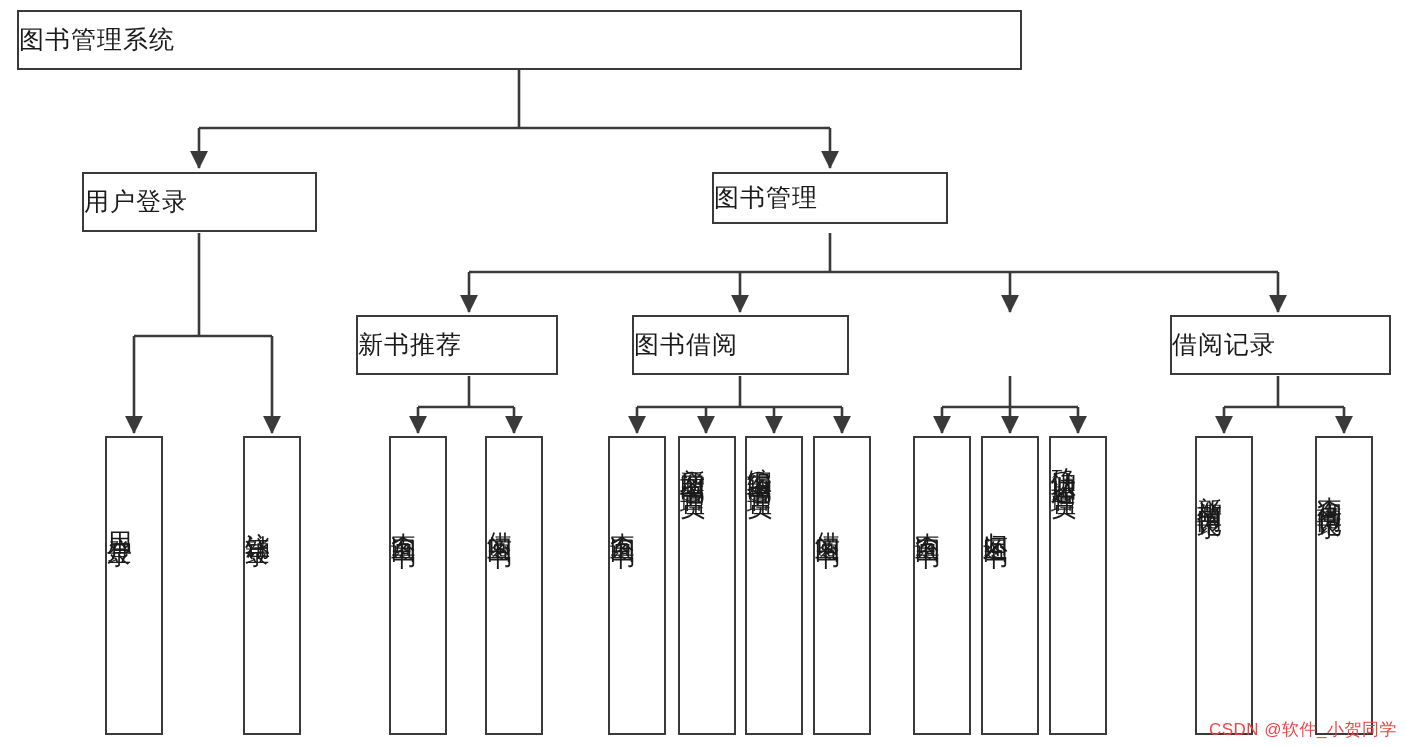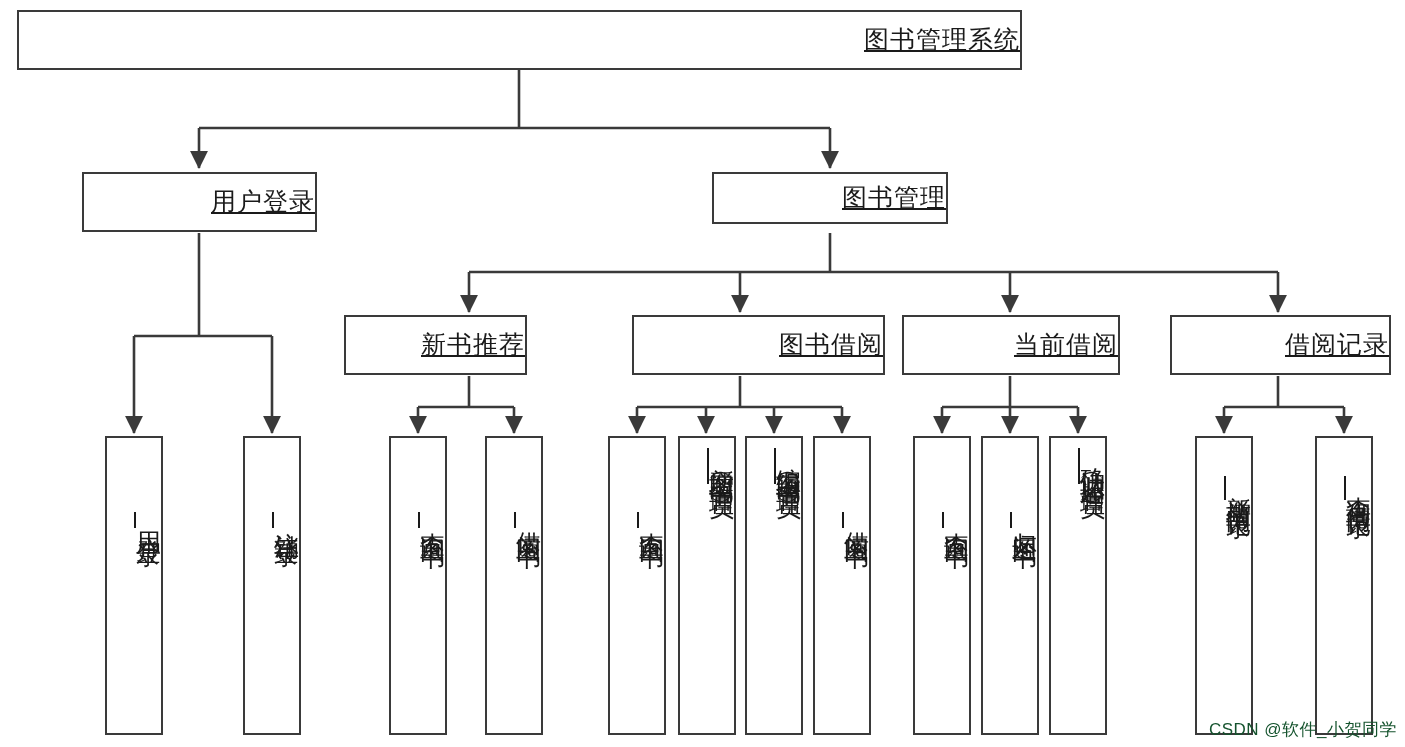--- a/index.html
+++ b/index.html
@@ -26,23 +26,22 @@
     height: 747px;
     pointer-events: none;
   }
   .node {
     position: absolute;
     box-sizing: border-box;
     background: #ffffff;
     border: 2px solid #3a3a3a;
     display: flex;
     align-items: center;
-    justify-content: flex-end;
+    justify-content: flex-start;
     color: #1a1a1a;
-    text-decoration: underline;
   }
   .node-label {
     display: block;
     text-align: center;
     line-height: 1.18;
     white-space: nowrap;
   }
   
   .node.h .node-label {
     font-size: 25px;
@@ -66,21 +65,21 @@
     text-align: left;
   }
   .node.v.tall-text {
     align-items: flex-start;
   }
   .watermark {
     position: absolute;
     right: 8px;
     bottom: 6px;
     font-size: 17px;
-    color: #14532d;
+    color: #ef4444;
     letter-spacing: 0.5px;
     white-space: nowrap;
     user-select: none;
   }
 </style>
 </head>
 <body>
 
 <div id="diagram-root">
 
@@ -138,28 +137,25 @@
     <span class="node-label">图书管理系统</span>
   </div>
 
   <div class="node h" style="left:82px; top:172px; width:235px; height:60px;">
     <span class="node-label">用户登录</span>
   </div>
   <div class="node h" style="left:712px; top:172px; width:236px; height:52px;">
     <span class="node-label">图书管理</span>
   </div>
 
-  <div class="node h" style="left:344px; top:315px; width:183px; height:60px;">
+  <div class="node h" style="left:356px; top:315px; width:202px; height:60px;">
     <span class="node-label">新书推荐</span>
   </div>
-  <div class="node h" style="left:632px; top:315px; width:253px; height:60px;">
+  <div class="node h" style="left:632px; top:315px; width:217px; height:60px;">
     <span class="node-label">图书借阅</span>
-  </div>
-  <div class="node h" style="left:902px; top:315px; width:218px; height:60px;">
-    <span class="node-label">当前借阅</span>
   </div>
   <div class="node h" style="left:1170px; top:315px; width:221px; height:60px;">
     <span class="node-label">借阅记录</span>
   </div>
 
   <div class="node v" style="left:105px; top:436px; width:58px; height:299px;">
     <span class="node-label" style="margin-top:68px;">用户登录</span>
   </div>
   <div class="node v" style="left:243px; top:436px; width:58px; height:299px;">
     <span class="node-label" style="margin-top:68px;">注销登录</span>

